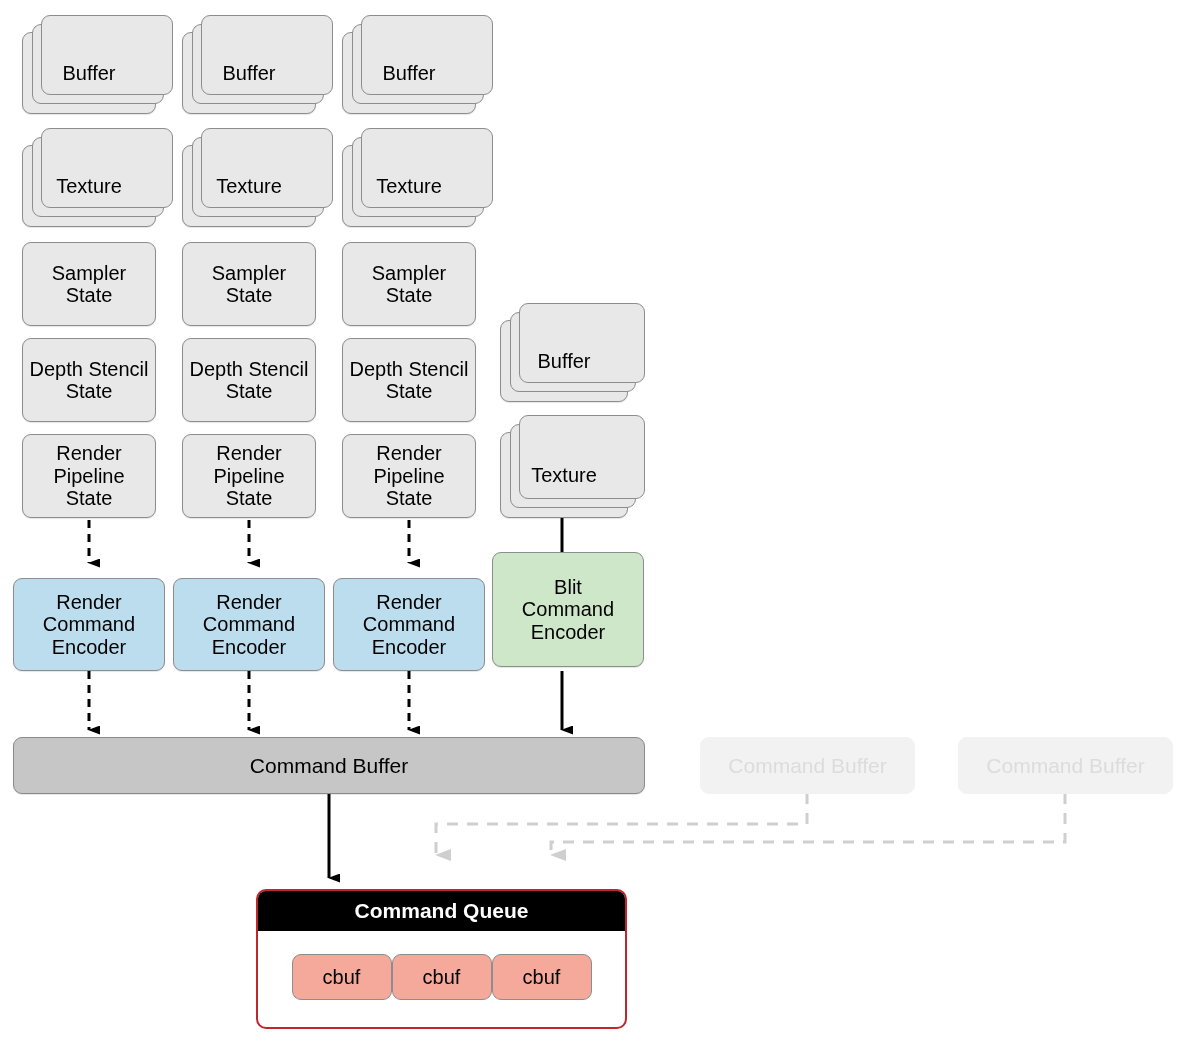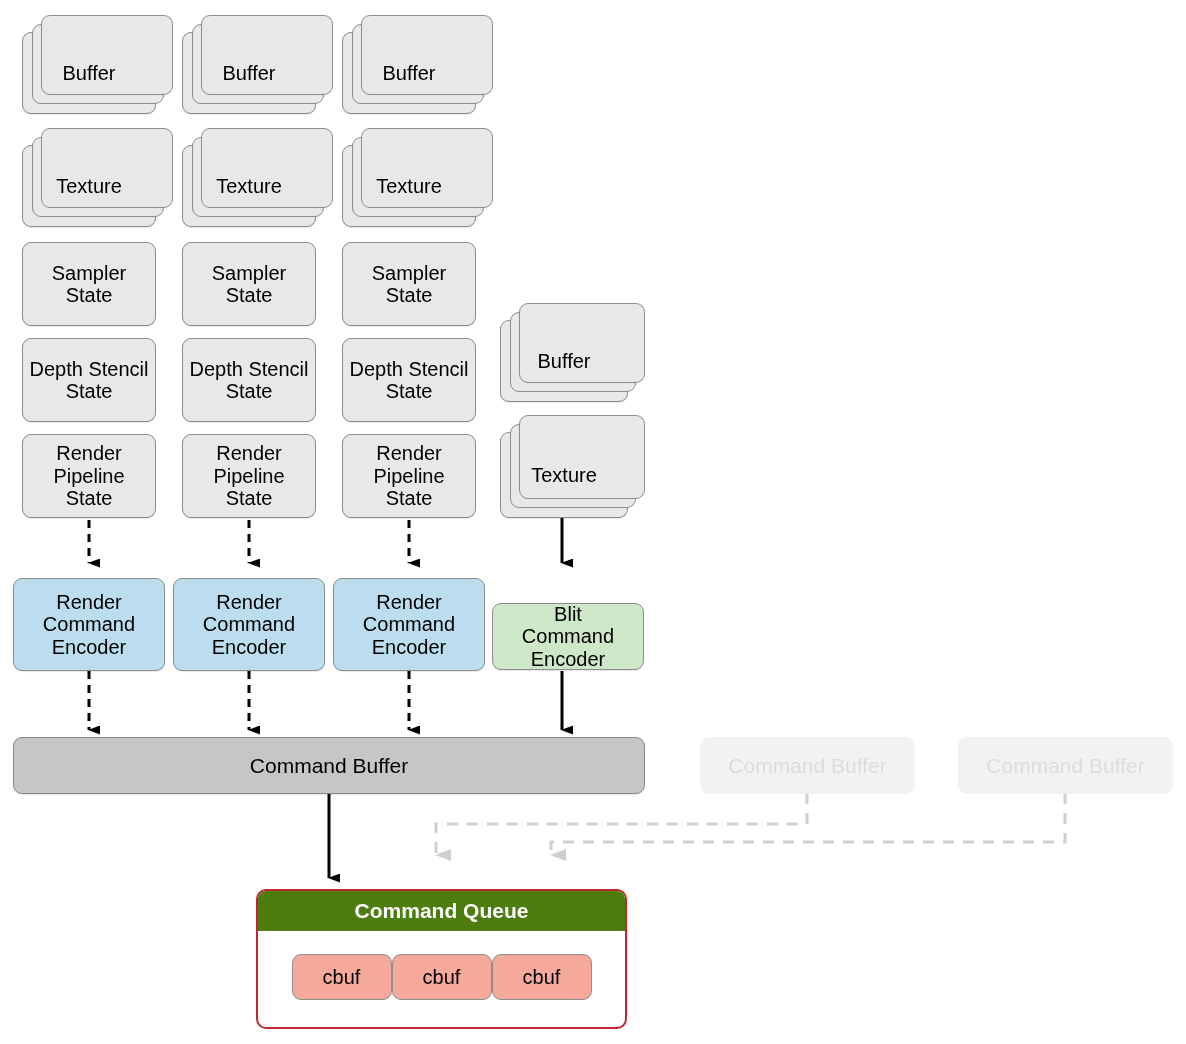--- a/index.html
+++ b/index.html
@@ -99,21 +99,21 @@
     position: absolute;
     box-sizing: border-box;
     border: 2px solid #c0272d;
     border-radius: 10px;
     background: #ffffff;
     overflow: hidden;
     z-index: 7;
   }
   .queue-header {
     height: 40px;
-    background: #4d7c0f;
+    background: #000000;
     color: #ffffff;
     font-weight: bold;
     font-size: 21px;
     display: flex;
     align-items: center;
     justify-content: center;
   }
   .queue-body {
     position: relative;
     height: 92px;
@@ -258,21 +258,21 @@
   <div class="node enc-render" style="left:333px; top:578px; width:152px; height:93px;">
     <span>Render<br>Command<br>Encoder</span>
   </div>
 
   <div class="node res stack" style="left:500px; top:320px; width:128px; height:82px;">
     <span>Buffer</span>
   </div>
   <div class="node res stack" style="left:500px; top:432px; width:128px; height:86px;">
     <span>Texture</span>
   </div>
-  <div class="node enc-blit" style="left:492px; top:603px; width:152px; height:67px;">
+  <div class="node enc-blit" style="left:492px; top:552px; width:152px; height:115px;">
     <span>Blit<br>Command<br>Encoder</span>
   </div>
 
   <div class="node cmdbuf-active" style="left:13px; top:737px; width:632px; height:57px;">
     <span>Command Buffer</span>
   </div>
   <div class="node cmdbuf-ghost" style="left:700px; top:737px; width:215px; height:57px;">
     <span>Command Buffer</span>
   </div>
   <div class="node cmdbuf-ghost" style="left:958px; top:737px; width:215px; height:57px;">

